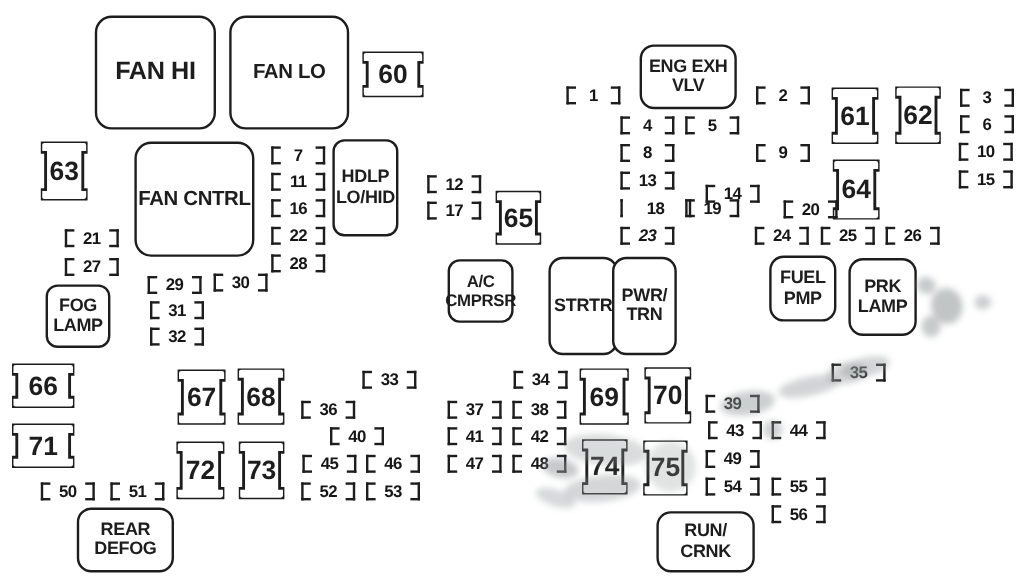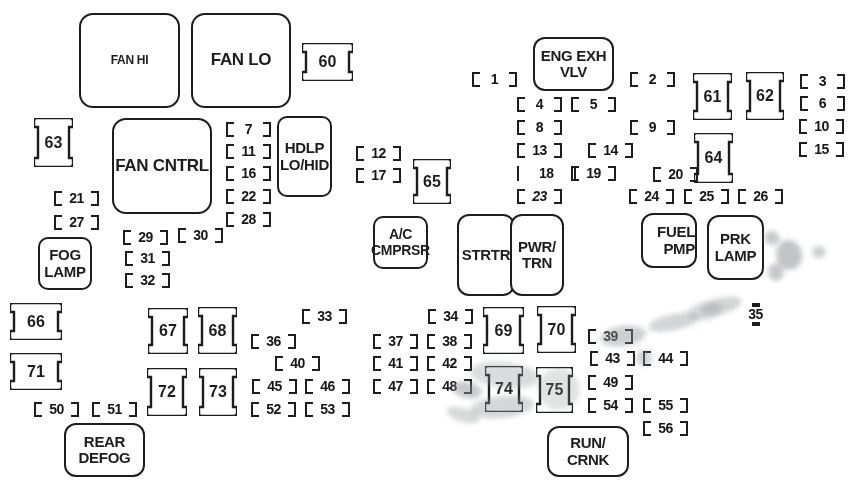--- a/index.html
+++ b/index.html
@@ -11,40 +11,40 @@
     position:absolute;border:2.5px solid #1d1d1d;box-sizing:border-box;
     display:flex;flex-direction:column;align-items:center;justify-content:center;
     font-weight:700;color:#1d1d1d;line-height:1.08;text-align:center;
     letter-spacing:-0.3px;white-space:nowrap;background:#ffffff;
   }
   .sq{position:absolute;}
   .sq svg{position:absolute;left:0;top:0;display:block;}
   .sq-num{
     position:absolute;left:0;top:0;right:0;bottom:0;
     display:flex;align-items:center;justify-content:center;
-    font-size:16px;font-weight:600;color:#1d1d1d;
+    font-size:22px;font-weight:600;color:#1d1d1d;
   }
   .bf{
     position:absolute;height:15px;width:45px;
     display:flex;align-items:center;justify-content:space-between;
   }
   .brk{display:block;width:8px;height:15px;box-sizing:border-box;border:2.5px solid #1d1d1d;background:transparent;}
   .brk.l{border-right:none;}
   .brk.r{border-left:none;}
   .bf-num{
     flex:1;text-align:center;font-size:14px;font-weight:700;color:#161616;
     line-height:15px;letter-spacing:-0.5px;
   }
   .smudge{position:absolute;border-radius:50%;filter:blur(2.5px);}
 </style>
 </head>
 <body>
 
 <div id="diagram" style="background: rgb(255, 255, 255);">
-    <div class="relay" style="left: 79px; top: 13px; width: 101px; height: 95px; border-radius: 14px; font-size: 12px; border-color: rgb(29, 29, 29);">
+    <div class="relay" style="left: 79px; top: 13px; width: 101px; height: 95px; border-radius: 14px; font-size: 21px; border-color: rgb(29, 29, 29);">
       <div>FAN HI</div>
     </div>
     <div class="relay" style="left: 191px; top: 13px; width: 100px; height: 95px; border-radius: 14px; font-size: 17px; border-color: rgb(29, 29, 29);">
       <div>FAN LO</div>
     </div>
     <div class="relay" style="left: 112px; top: 118px; width: 100px; height: 96px; border-radius: 14px; font-size: 17px; border-color: rgb(29, 29, 29);">
       <div>FAN CNTRL</div>
     </div>
     <div class="relay" style="left: 277px; top: 116px; width: 55px; height: 81px; border-radius: 10px; font-size: 15px; border-color: rgb(29, 29, 29);">
       <div>HDLP</div>
@@ -58,21 +58,21 @@
       <div>A/C</div>
       <div>CMPRSR</div>
     </div>
     <div class="relay" style="left: 457px; top: 214px; width: 58px; height: 82px; border-radius: 12px; font-size: 15px; border-color: rgb(29, 29, 29);">
       <div>STRTR</div>
     </div>
     <div class="relay" style="left: 510px; top: 214px; width: 54px; height: 82px; border-radius: 12px; font-size: 15px; border-color: rgb(29, 29, 29);">
       <div>PWR/</div>
       <div>TRN</div>
     </div>
-    <div class="relay" style="left: 641px; top: 213px; width: 56px; height: 55px; border-radius: 12px; font-size: 15px; border-color: rgb(29, 29, 29); align-items: flex-end;">
+    <div class="relay" style="left: 641px; top: 213px; width: 56px; height: 55px; border-radius: 12px; font-size: 15px; border-color: rgb(29, 29, 29);">
       <div>FUEL</div>
       <div>PMP</div>
     </div>
     <div class="relay" style="left: 707px; top: 215px; width: 57px; height: 65px; border-radius: 12px; font-size: 15px; border-color: rgb(29, 29, 29);">
       <div>PRK</div>
       <div>LAMP</div>
     </div>
     <div class="relay" style="left: 38px; top: 237px; width: 54px; height: 53px; border-radius: 10px; font-size: 15px; border-color: rgb(29, 29, 29);">
       <div>FOG</div>
       <div>LAMP</div>
@@ -239,21 +239,21 @@
     <div class="bf" style="left: 356px; top: 146px;">
       <span class="brk l"></span>
       <span class="bf-num">12</span>
       <span class="brk r"></span>
     </div>
     <div class="bf" style="left: 517px; top: 143px;">
       <span class="brk l"></span>
       <span class="bf-num">13</span>
       <span class="brk r"></span>
     </div>
-    <div class="bf" style="left: 571px; top: 143px; padding-left: 17px;">
+    <div class="bf" style="left: 571px; top: 154px; padding-left: 17px;">
       <span class="brk l"></span>
       <span class="bf-num">14</span>
       <span class="brk r"></span>
     </div>
     <div class="bf" style="left: 799px; top: 142px;">
       <span class="brk l"></span>
       <span class="bf-num">15</span>
       <span class="brk r"></span>
     </div>
     <div class="bf" style="left: 226px; top: 166px;">
@@ -344,21 +344,21 @@
     <div class="bf" style="left: 302px; top: 309px;">
       <span class="brk l"></span>
       <span class="bf-num">33</span>
       <span class="brk r"></span>
     </div>
     <div class="bf" style="left: 428px; top: 309px;">
       <span class="brk l"></span>
       <span class="bf-num">34</span>
       <span class="brk r"></span>
     </div>
-    <div class="bf" style="left: 733px; top: 303px; flex-direction: column;">
+    <div class="bf" style="left: 693px; top: 303px;">
       <span class="brk l"></span>
       <span class="bf-num">35</span>
       <span class="brk r"></span>
     </div>
     <div class="bf" style="left: 251px; top: 334px;">
       <span class="brk l"></span>
       <span class="bf-num">36</span>
       <span class="brk r"></span>
     </div>
     <div class="bf" style="left: 373px; top: 334px;">

